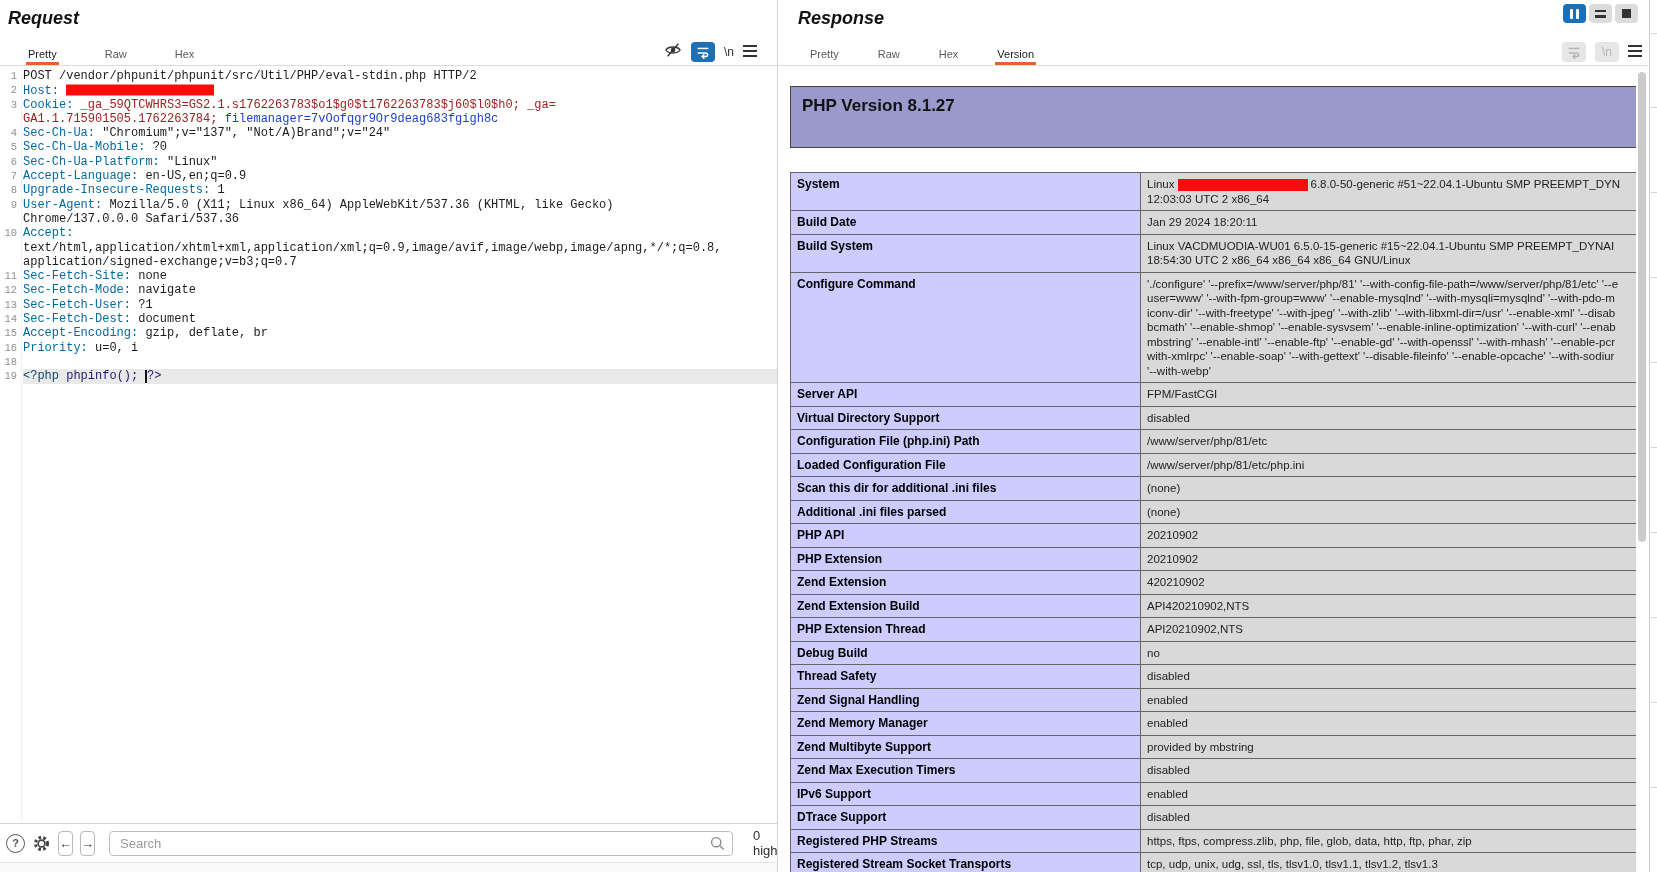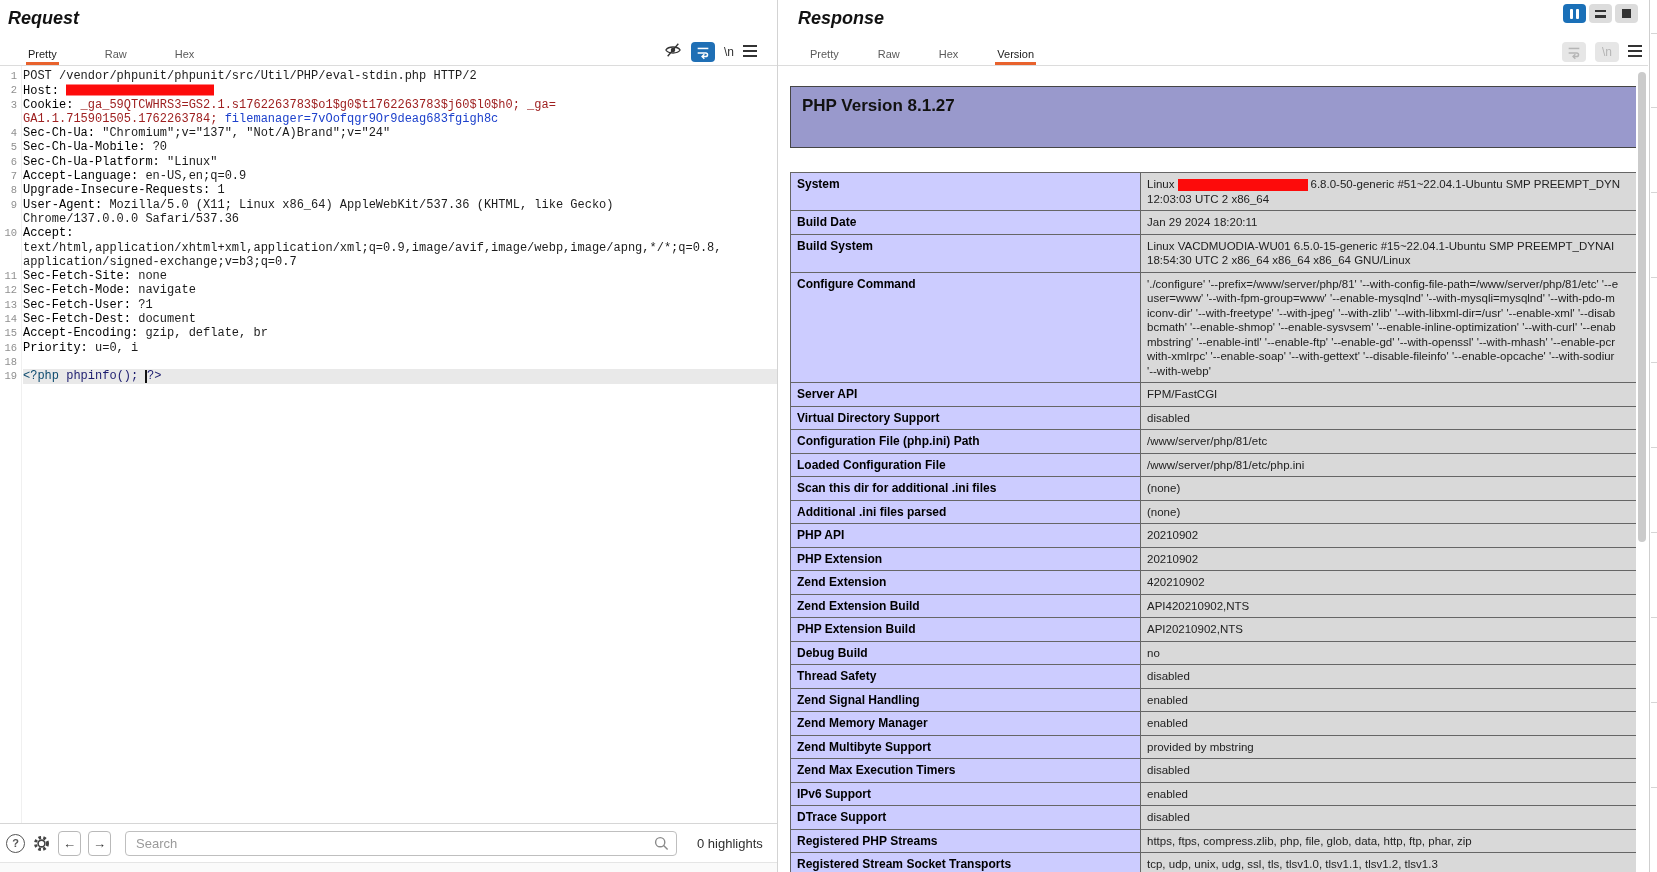--- a/index.html
+++ b/index.html
@@ -25,34 +25,34 @@
   .nl-label{font-size:12px;color:#333;}
   .nl-label.dis{color:#b5b5b5;}
 
   #req-code{position:absolute;left:0;top:66px;width:777px;height:757px;overflow:hidden;
             font-family:"Liberation Mono",monospace;font-size:12px;line-height:14.3px;padding-top:3px;}
   #req-code::before{content:'';position:absolute;left:21px;top:0;bottom:0;width:1px;background:#f0f0f0;}
   .cl{display:flex;height:14.3px;}
   .ln{width:17px;flex:none;text-align:right;padding-right:6px;color:#8f8f8f;font-size:10.5px;}
   .lc{white-space:pre;flex:1;}
   .lc.sel{background:#e9e9e9;}
-  .c-h{color:#000000;} .c-v{color:#1c1c1c;} .c-m{color:#9e2020;} .c-b{color:#1d41cc;}
+  .c-h{color:#0369a1;} .c-v{color:#1c1c1c;} .c-m{color:#9e2020;} .c-b{color:#1d41cc;}
   .c-p{color:#0c4a6e;text-align:center;} .c-c{color:#1b1b6e;}
   .redact{display:inline-block;height:11px;background:#fd0b0b;transform:translateY(1.5px);}
   .cursor{display:inline-block;width:1.5px;height:13px;background:#111;vertical-align:text-bottom;}
 
   #req-footer{position:absolute;left:0;top:823px;width:777px;height:39px;border-top:1px solid #d6d6d6;
               display:flex;align-items:center;box-sizing:border-box;padding-left:6px;background:#fff;}
   .help-circle{width:17px;height:17px;border:1.5px solid #555;border-radius:50%;display:flex;align-items:center;
                justify-content:center;font-size:11px;font-weight:bold;color:#555;flex:none;}
   .icon-btn{margin-left:7px;display:flex;align-items:center;}
   .nav-btn{margin-left:7px;width:21px;height:23px;border:1px solid #b9b9b9;border-radius:4px;background:#fff;
            display:flex;align-items:center;justify-content:center;font-size:13px;color:#333;}
   .search-wrap{position:relative;margin-left:14px;}
-  #search-input{width:552px;height:25px;border:1px solid #bfbfbf;border-radius:4px;box-sizing:border-box;
+  #search-input{width:624px;height:25px;border:1px solid #bfbfbf;border-radius:4px;box-sizing:border-box;
                 padding:0 28px 0 10px;font-family:"Liberation Sans",sans-serif;font-size:13px;color:#333;outline:none;}
   #search-input::placeholder{color:#9a9a9a;}
   .search-glass{position:absolute;right:8px;top:5px;}
   .highlights{margin-left:20px;font-size:13px;color:#2e2e2e;}
   #bottom-strip{position:absolute;left:0;top:862px;width:777px;height:10px;background:#fafafa;border-top:1px solid #e5e5e5;}
 
   
   #resp{position:absolute;left:778px;top:0;width:879px;height:872px;}
   #resp .p-title{left:12px;margin-left:8px;}
   #resp .tabbar{left:12px;gap:17px;}
@@ -373,21 +373,21 @@
                   <div class="vl">420210902</div>
                 </td>
               </tr>
               <tr>
                 <td class="e">Zend Extension Build</td>
                 <td class="v">
                   <div class="vl">API420210902,NTS</div>
                 </td>
               </tr>
               <tr>
-                <td class="e">PHP Extension Build</td>
+                <td class="e">PHP Extension Thread</td>
                 <td class="v">
                   <div class="vl">API20210902,NTS</div>
                 </td>
               </tr>
               <tr>
                 <td class="e">Debug Build</td>
                 <td class="v">
                   <div class="vl">no</div>
                 </td>
               </tr>

